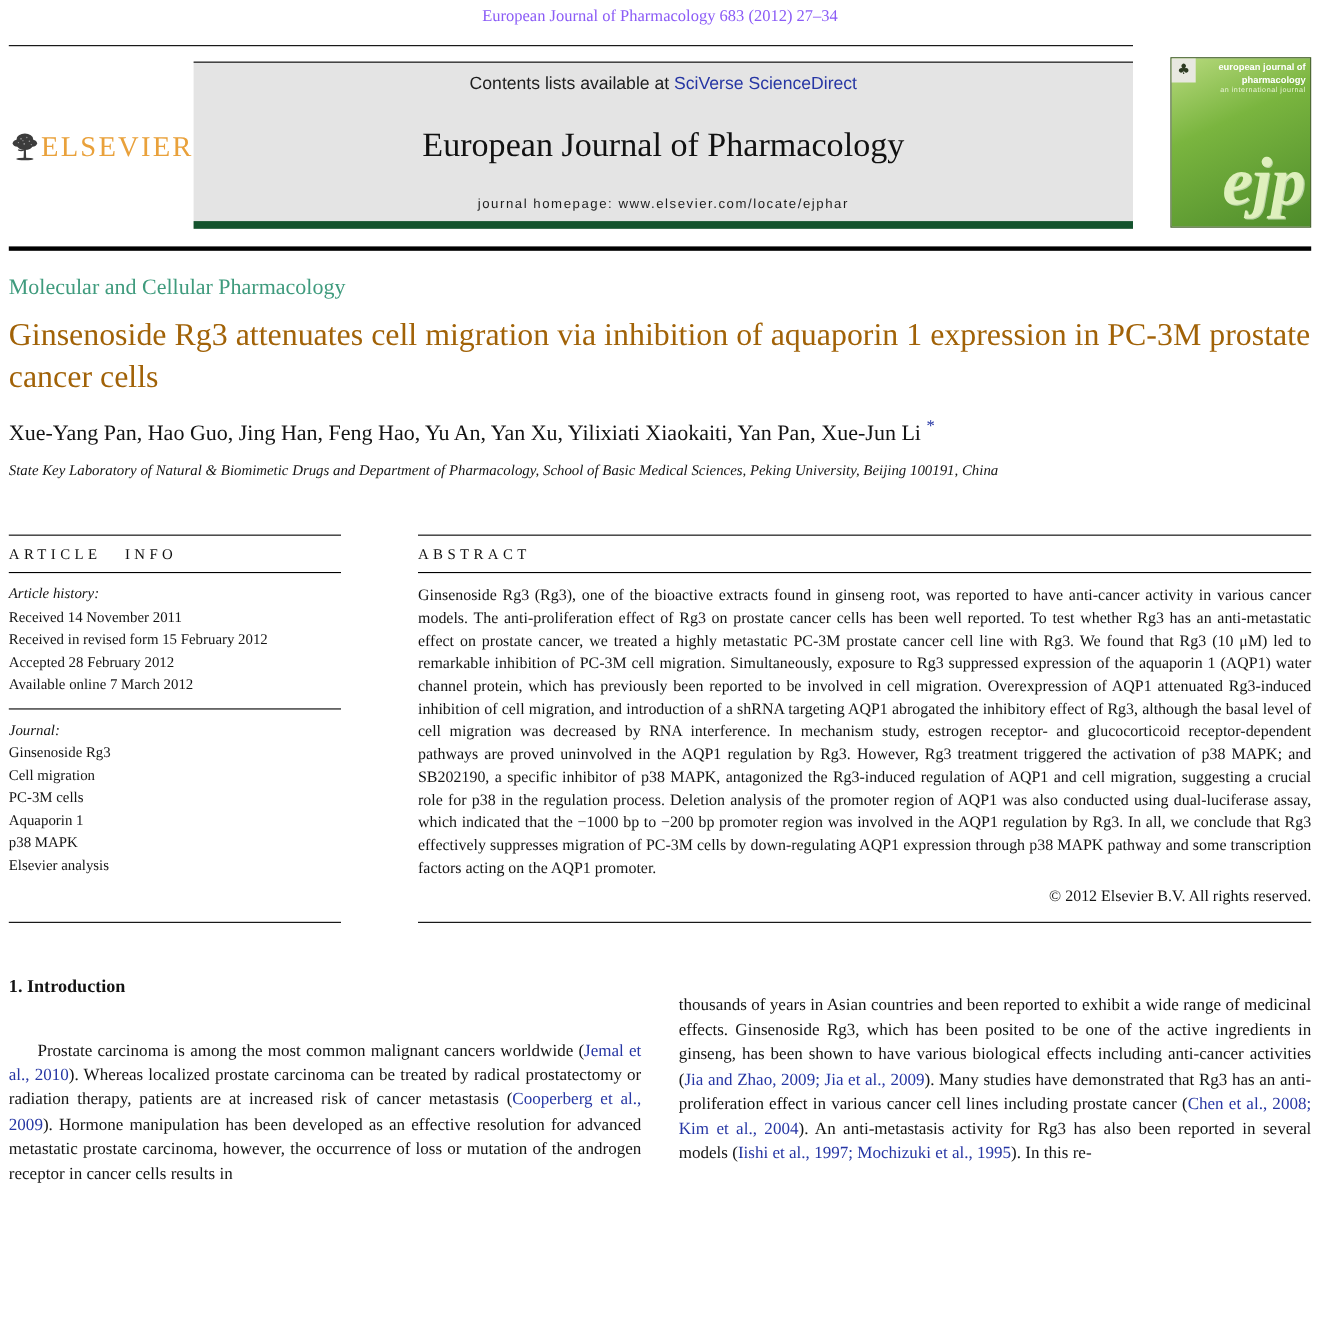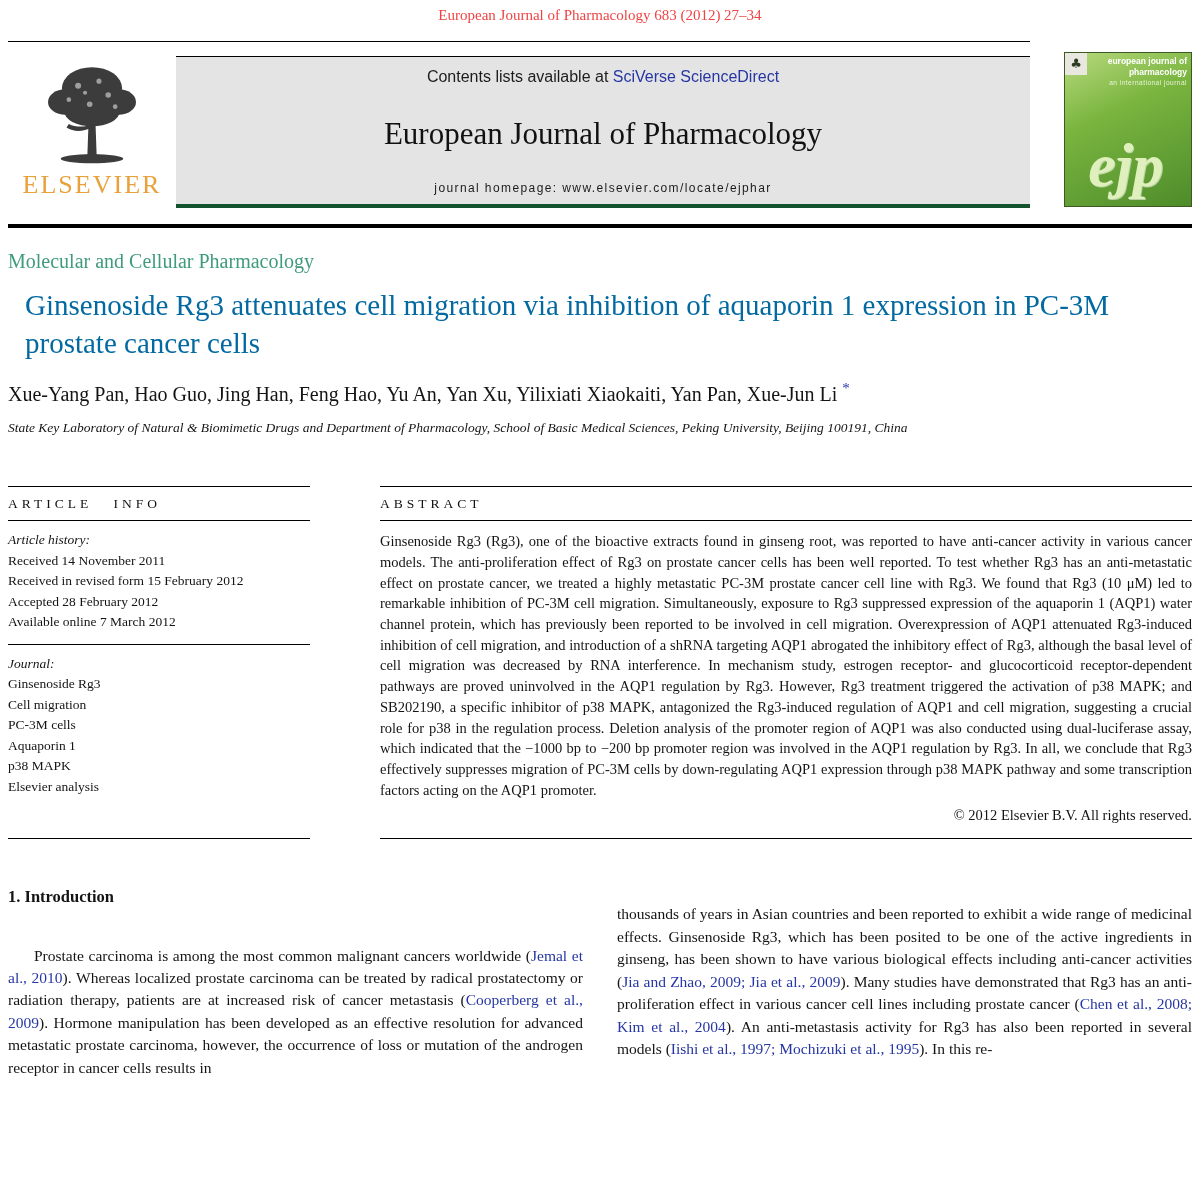--- a/index.html
+++ b/index.html
@@ -7,30 +7,30 @@
   body {
     width: 1200px; height: 1200px; overflow: hidden;
     background: #ffffff; color: #141414;
     font-family: "Liberation Serif", serif;
   }
   .page { padding: 0 8px; }
 
   a.cite, .link { color: #2636a4; text-decoration: none; cursor: pointer; }
 
   .top-ref { text-align: center; font-size: 15px; padding-top: 7px; margin-bottom: 17px; }
-  .top-ref a { color: #ef4444; text-decoration: none; }
+  .top-ref a { color: #8b5cf6; text-decoration: none; }
 
   .header-zone { position: relative; }
   .header-main { margin-right: 162px; border-top: 1px solid #000; padding-top: 14px; display: flex; }
 
-  .logo-block { width: 168px; flex: none; display: flex; flex-direction: column; align-items: center; padding-top: 2px; }
+  .logo-block { width: 168px; flex: none; display: flex; flex-direction: row; align-items: center; padding-top: 2px; }
   .logo-text { color: #e9a13b; font-size: 26px; letter-spacing: 2px; margin-top: 2px; }
 
   .banner {
-    flex: 1; background: #e4e4e4; border-top: 1px solid #000; border-bottom: 4px solid #14532d;
+    flex: 1; background: #e4e4e4; border-top: 1px solid #000; border-bottom: 7px solid #14532d;
     height: 152px; display: flex; flex-direction: column; align-items: center;
     justify-content: space-between; padding: 11px 0 9px;
   }
   .contents-line { font-family: "Liberation Sans", sans-serif; font-size: 16px; color: #1c1c1c; }
   .banner-title { font-size: 31px; color: #111; }
   .homepage { font-family: "Liberation Sans", sans-serif; font-size: 12px; letter-spacing: 1.4px; color: #1c1c1c; }
 
   .cover {
     position: absolute; top: 11px; right: 0; width: 128px; height: 155px;
     border: 1px solid #3c5a22; overflow: hidden;
@@ -44,31 +44,31 @@
   }
   .cover-title {
     flex: 1; font-family: "Liberation Sans", sans-serif; font-size: 8.5px; line-height: 1.25;
     color: #ffffff; text-align: right; padding: 3px 4px 0 8px; font-weight: bold;
   }
   .cover-sub {
     font-family: "Liberation Sans", sans-serif; font-size: 6.5px; color: #eaf4d8;
     text-align: right; padding: 2px 4px 0 0; letter-spacing: 0.5px;
   }
   .cover-logo {
-    position: absolute; left: 0; right: 4px; bottom: 10px; text-align: center;
+    position: absolute; left: 0; right: 4px; bottom: 10px; text-align: right;
     font-size: 62px; font-style: italic; font-weight: bold;
     color: #dff0bd; text-shadow: 1px 1px 0 rgba(255,255,255,0.55);
     font-family: "Liberation Serif", serif; line-height: 1;
   }
 
   .thick-rule { height: 4px; background: #000; margin-top: 16px; }
 
   .section-label { color: #3f9b7d; font-size: 20px; margin-top: 22px; }
 
-  .title { font-size: 29px; line-height: 1.3; margin: 14px 17px 0; font-weight: 400; color: #0369a1; }
+  .title { font-size: 29px; line-height: 1.3; margin: 14px 0 0; font-weight: 400; color: #a16207; }
 
   .authors { font-size: 20px; margin-top: 18px; }
   .authors .star { color: #2636a4; font-size: 15px; margin-left: 5px; cursor: pointer; }
 
   .affiliation { font-style: italic; font-size: 13.5px; margin-top: 14px; }
 
   .meta { display: flex; gap: 70px; margin-top: 50px; }
   .info-col { width: 302px; flex: none; display: flex; flex-direction: column; font-size: 13.5px; }
   .abs-col { flex: 1; display: flex; flex-direction: column; }
   .rule { border-top: 1px solid #000; height: 0; }

